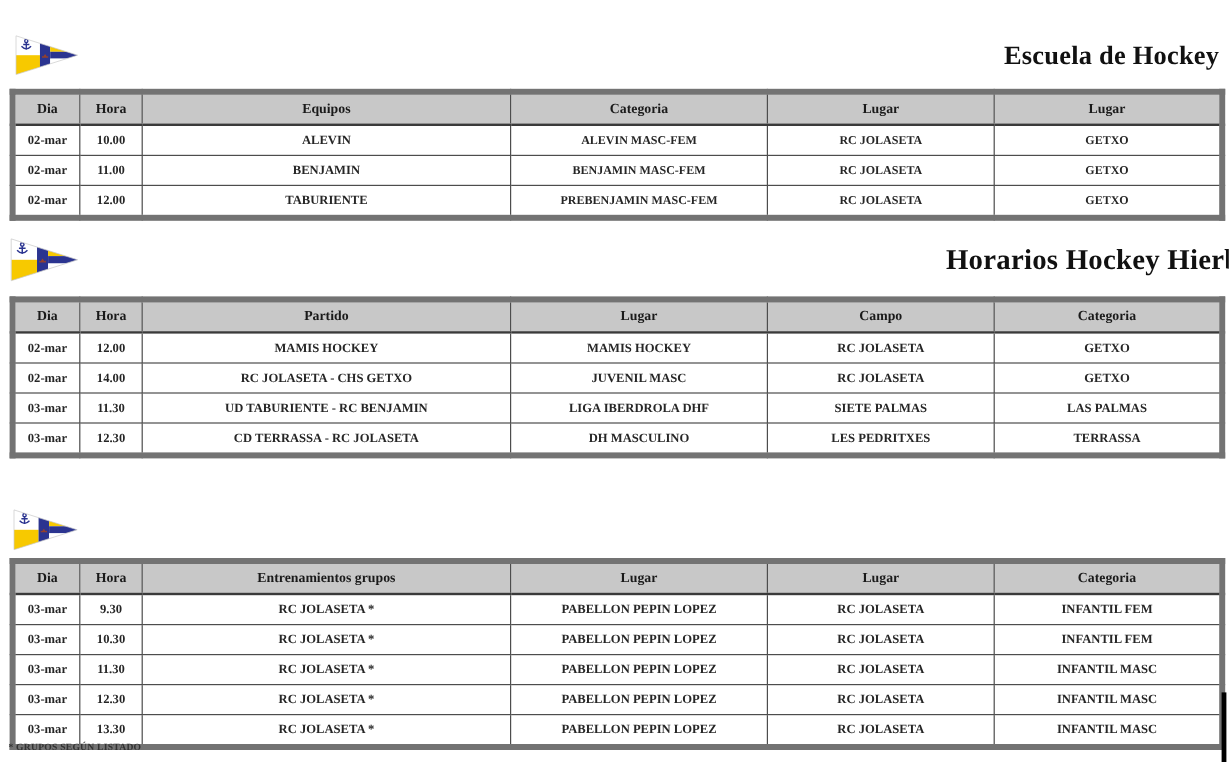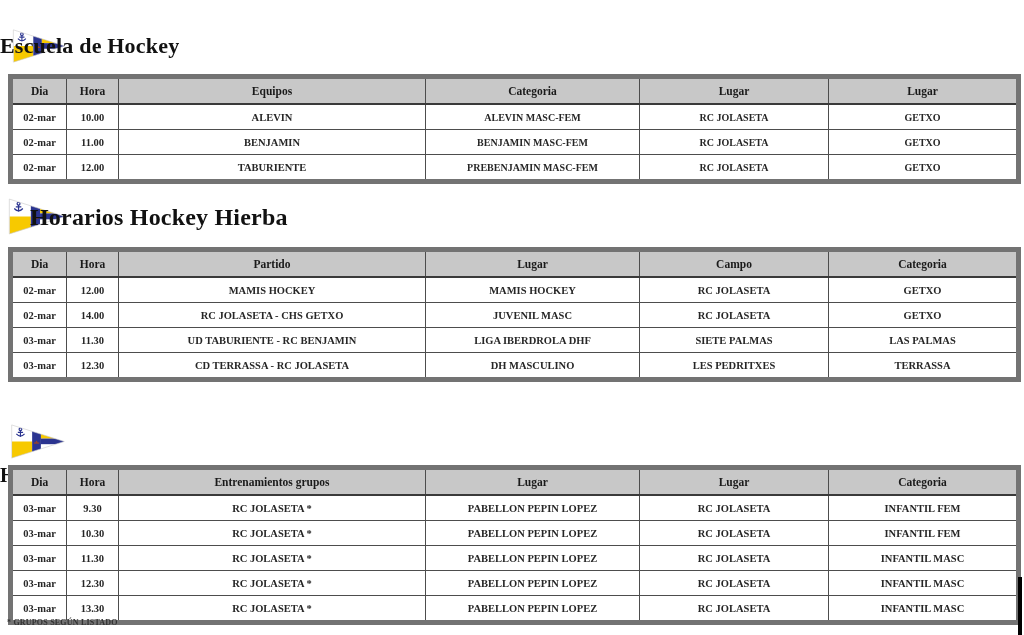--- a/index.html
+++ b/index.html
@@ -2,21 +2,21 @@
 <html><head>
 <meta charset="utf-8">
 <style>
   html,body{margin:0;padding:0;}
   body{
     width:1024px;height:635px;position:relative;overflow:hidden;
     background:#ffffff;
     font-family:"Liberation Serif","DejaVu Serif",serif;
   }
   .title{
-    position:absolute;left:0;width:1016px;text-align:left;
+    position:absolute;left:0;width:1016px;text-align:right;
     font-weight:bold;color:#111111;letter-spacing:.2px;
   }
   #title-1{top:33px;font-size:22px;}
   #title-2{top:204px;font-size:24px;margin-left:30px;}
   #title-3{top:428px;font-size:20px;margin-top:36px;}
 
   .logo{position:absolute;}
   #logo-1{left:12px;top:27px;}
   #logo-2{left:8px;top:196px;}
   #logo-3{left:10px;top:422px;}

